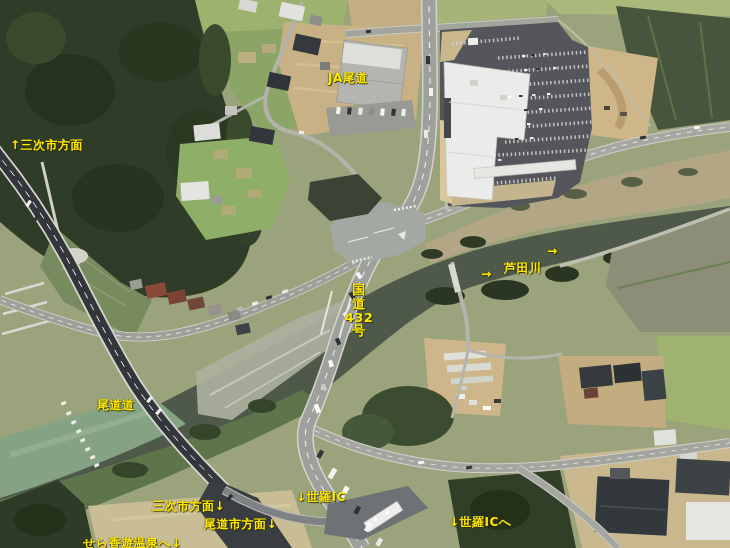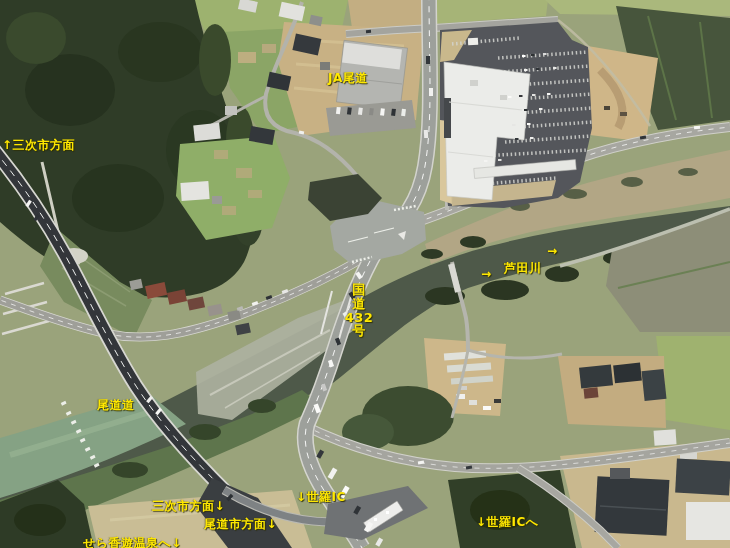--- a/index.html
+++ b/index.html
@@ -334,27 +334,27 @@
     <rect x="252" y="302" width="6" height="3" fill="#f2f2f0" transform="rotate(-20 255 303.5)"></rect>
     <rect x="266" y="296" width="6" height="3" fill="#2e3236" transform="rotate(-20 269 297.5)"></rect>
     <rect x="282" y="290" width="6" height="3" fill="#e8e8e6" transform="rotate(-20 285 291.5)"></rect>
     <rect x="237" y="307" width="6" height="3" fill="#b9b9b5" transform="rotate(-20 240 308.5)"></rect>
     <rect x="366" y="30" width="5" height="3" fill="#303438" transform="rotate(-4 368.5 31.5)"></rect>
     <rect x="299" y="131" width="5" height="3" fill="#f0f0ee" transform="rotate(10 301.5 132.5)"></rect>
   </g>
 </svg>
 
   <div class="lbl" style="left:328px;top:71px">JA尾道</div>
-  <div class="lbl" style="left:2px;top:138px">↑三次市方面</div>
+  <div class="lbl" style="left:10px;top:138px">↑三次市方面</div>
   <div class="lbl arrow" style="left:547px;top:244px">→</div>
   <div class="lbl" style="left:504px;top:261px">芦田川</div>
   <div class="lbl arrow" style="left:481px;top:267px">→</div>
   <div class="lbl vert" style="left:343px;top:283px">国
 道
 432
 号</div>
   <div class="lbl" style="left:97px;top:398px">尾道道</div>
   <div class="lbl" style="left:152px;top:499px">三次市方面↓</div>
   <div class="lbl" style="left:83px;top:536px">せら香遊温泉へ↓</div>
   <div class="lbl" style="left:204px;top:517px">尾道市方面↓</div>
   <div class="lbl" style="left:296px;top:490px">↓世羅IC</div>
-  <div class="lbl" style="left:476px;top:515px">↓世羅ICへ</div>
+  <div class="lbl" style="left:449px;top:515px">↓世羅ICへ</div>
 </div>
 
 </body></html>

